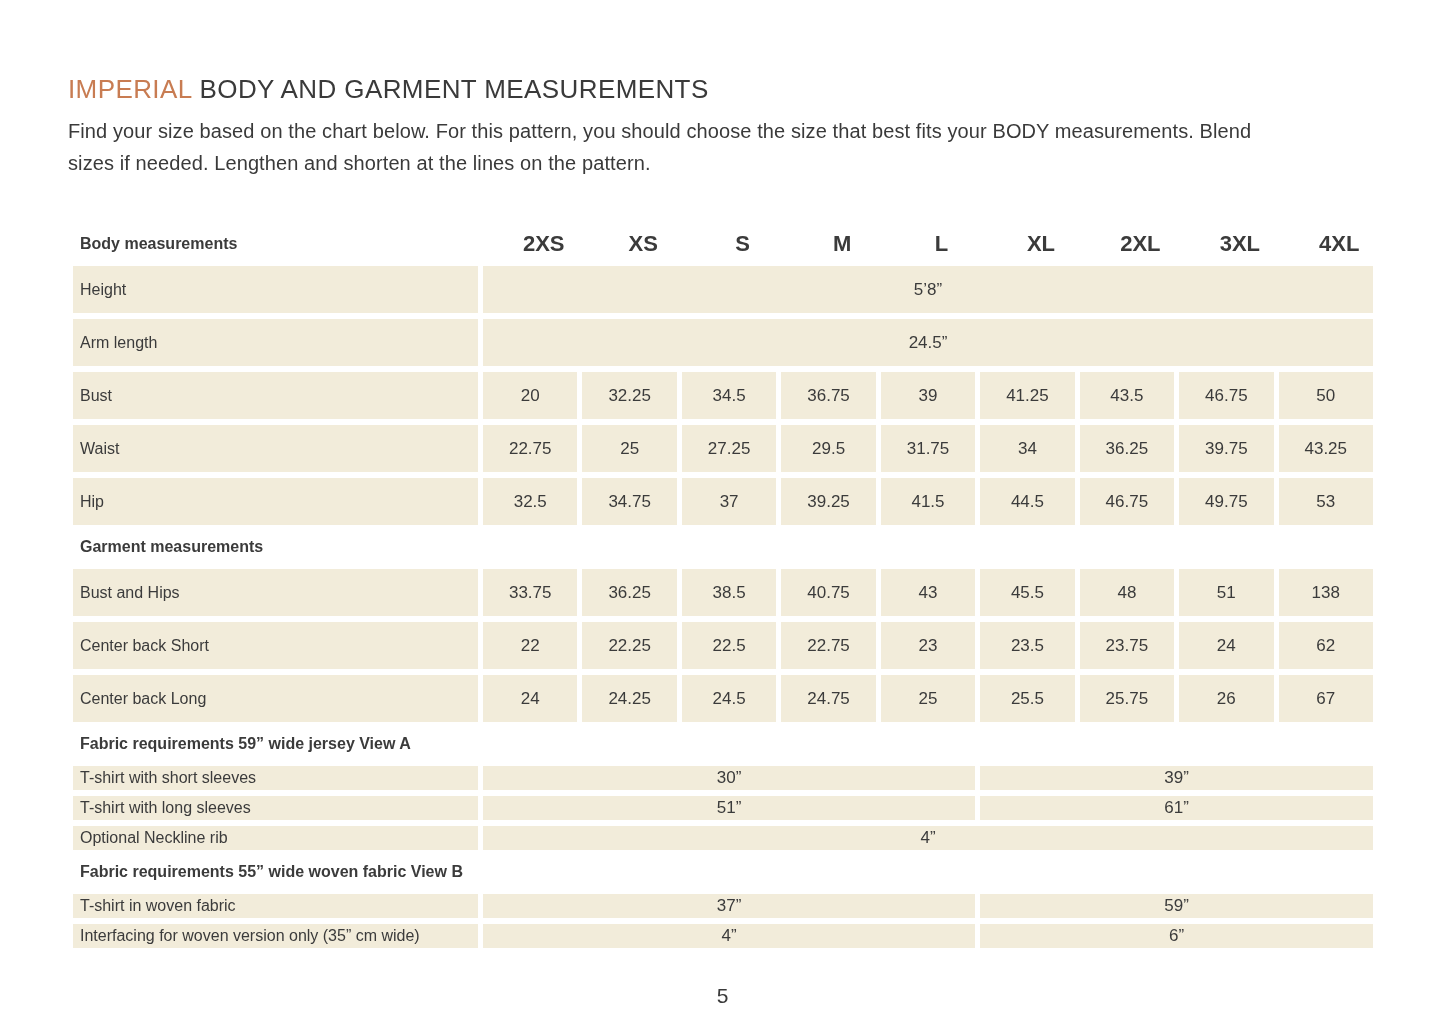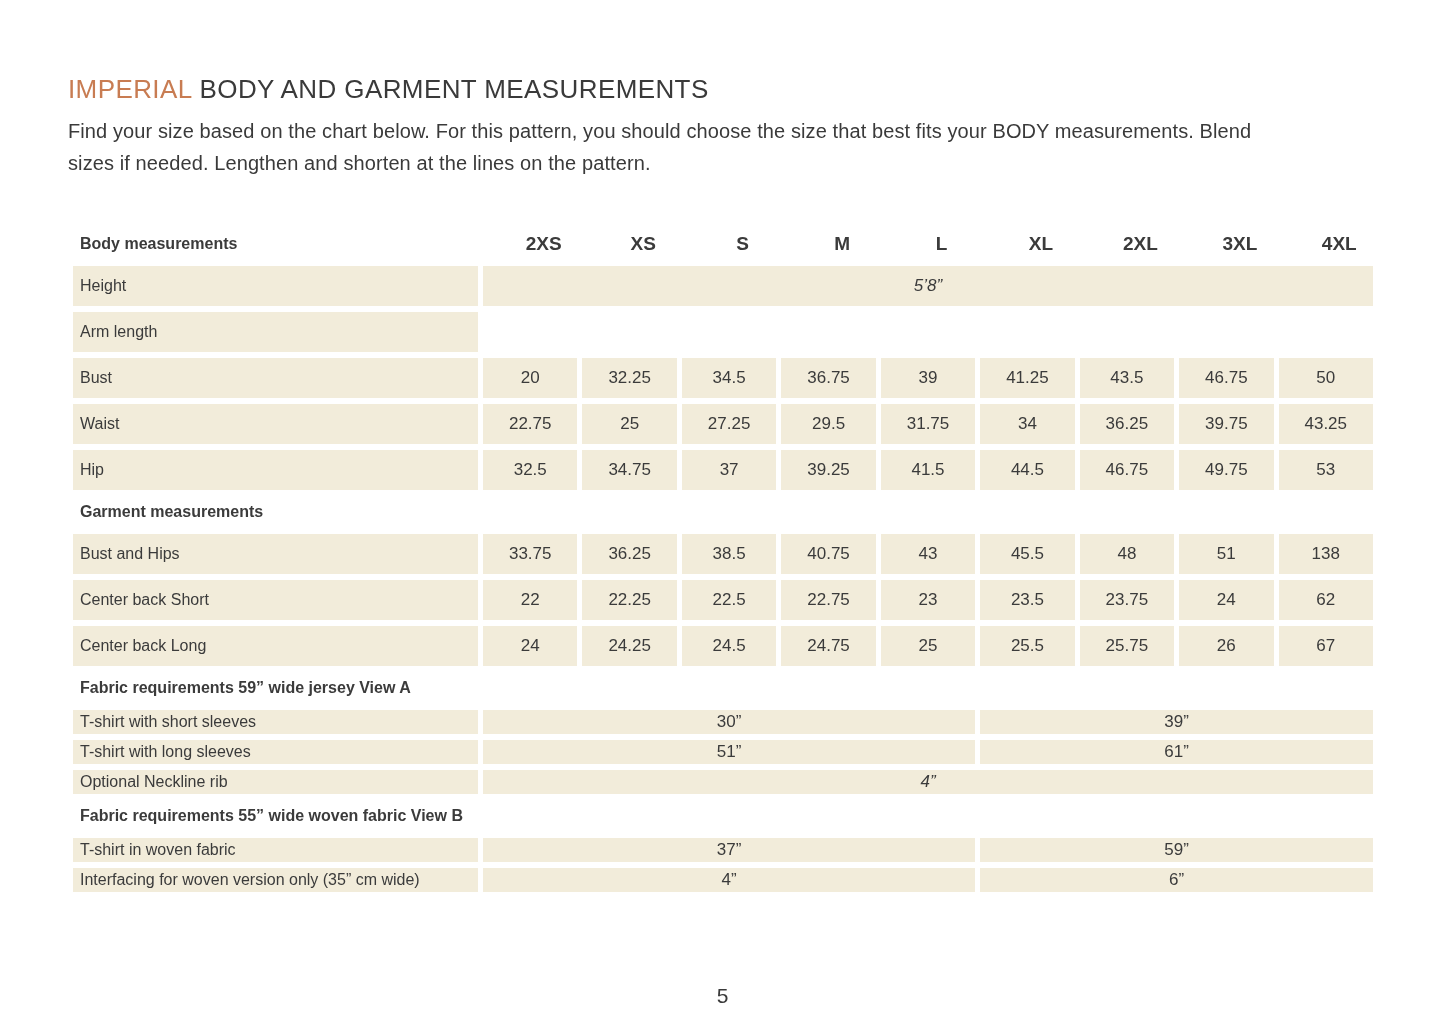--- a/index.html
+++ b/index.html
@@ -39,21 +39,21 @@
     color: #3a3a3a;
     letter-spacing: 0.1px;
   }
 
   .measurement-table { margin: 49px 0 0 5px; width: 1300px; }
 
   .trow {
     display: grid;
     grid-template-columns: 405px repeat(9, 1fr);
     column-gap: 5px;
-    height: 40px;
+    height: 47px;
     margin-bottom: 6px;
   }
   .trow.tall { height: 24px; }
   .trow.section-row { height: 32px; }
   .trow.colheader-row { height: 31px; margin-bottom: 7px; gap: 32px; }
 
   .label-cell {
     background: var(--cell-bg);
     display: flex;
     align-items: center;
@@ -73,30 +73,30 @@
     align-items: center;
     padding-left: 7px;
     font-weight: bold;
     font-size: 16px;
   }
   .size-header {
     display: flex;
     align-items: center;
     justify-content: center;
     font-weight: bold;
-    font-size: 19px;
+    font-size: 22px;
   }
   .value-cell {
     background: var(--cell-bg);
     display: flex;
     align-items: center;
     justify-content: center;
     font-size: 17px;
   }
-  .value-cell.span-all  { grid-column: 2 / 11; font-style: italic; }
+  .value-cell.span-all  { grid-column: 2 / 11; }
   .value-cell.span-left { grid-column: 2 / 7; }
   .value-cell.span-right{ grid-column: 7 / 11; }
 
   .page-number {
     position: absolute;
     left: 0;
     right: 0;
     top: 984px;
     text-align: center;
     font-size: 21px;
@@ -124,20 +124,21 @@
         <div class="size-header">2XL</div>
         <div class="size-header">3XL</div>
         <div class="size-header">4XL</div>
       </div>
       <div class="trow">
         <div class="label-cell">Height</div>
         <div class="value-cell span-all">5’8”</div>
       </div>
       <div class="trow">
         <div class="label-cell">Arm length</div>
+        <div class="value-cell span-all">24.5”</div>
       </div>
       <div class="trow">
         <div class="label-cell">Bust</div>
         <div class="value-cell">20</div>
         <div class="value-cell">32.25</div>
         <div class="value-cell">34.5</div>
         <div class="value-cell">36.75</div>
         <div class="value-cell">39</div>
         <div class="value-cell">41.25</div>
         <div class="value-cell">43.5</div>

